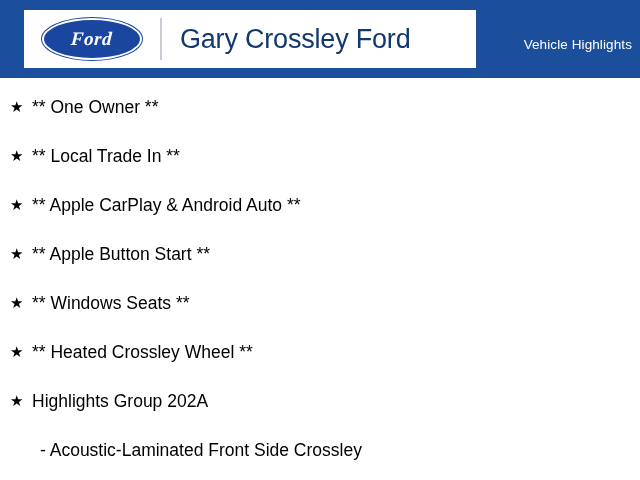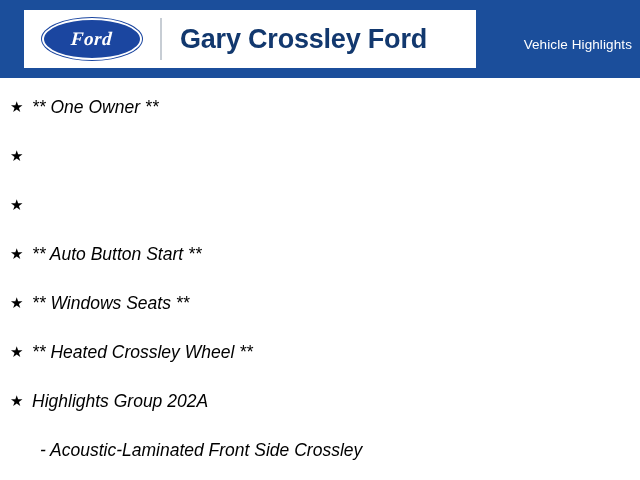--- a/index.html
+++ b/index.html
@@ -74,21 +74,21 @@
   .logo-divider {
     width: 2px;
     height: 42px;
     background: #c7cdd4;
     margin-right: 18px;
   }
 
   .dealer-name {
     color: #12386e;
     font-size: 27px;
-    font-weight: bold;
+    font-weight: normal;
     letter-spacing: -0.2px;
     white-space: nowrap;
   }
 
   .header-title {
     position: absolute;
     right: 8px;
     top: 0;
     height: 89px;
     display: flex;
@@ -117,21 +117,20 @@
     font-size: 15px;
     line-height: 30px;
     text-align: left;
   }
 
   .hl-text {
     color: #000000;
     font-size: 17.5px;
     line-height: 30px;
     white-space: nowrap;
-    font-style: italic;
   }
 
   .hl-row.sub .hl-bullet {
     visibility: hidden;
   }
 
   .hl-row.sub .hl-text {
     padding-left: 8px;
   }
 </style>
@@ -158,29 +157,31 @@
 
   <div class="content">
 
     <div class="hl-row">
       <div class="hl-bullet">★</div>
       <div class="hl-text">** One Owner **</div>
     </div>
 
     <div class="hl-row">
       <div class="hl-bullet">★</div>
-    </div>
-
-    <div class="hl-row">
-      <div class="hl-bullet">★</div>
-    </div>
-
-    <div class="hl-row">
-      <div class="hl-bullet">★</div>
-      <div class="hl-text">** Auto Button Start **</div>
+      <div class="hl-text">** Local Trade In **</div>
+    </div>
+
+    <div class="hl-row">
+      <div class="hl-bullet">★</div>
+      <div class="hl-text">** Apple CarPlay &amp; Android Auto **</div>
+    </div>
+
+    <div class="hl-row">
+      <div class="hl-bullet">★</div>
+      <div class="hl-text">** Apple Button Start **</div>
     </div>
 
     <div class="hl-row">
       <div class="hl-bullet">★</div>
       <div class="hl-text">** Windows Seats **</div>
     </div>
 
     <div class="hl-row">
       <div class="hl-bullet">★</div>
       <div class="hl-text">** Heated Crossley Wheel **</div>

